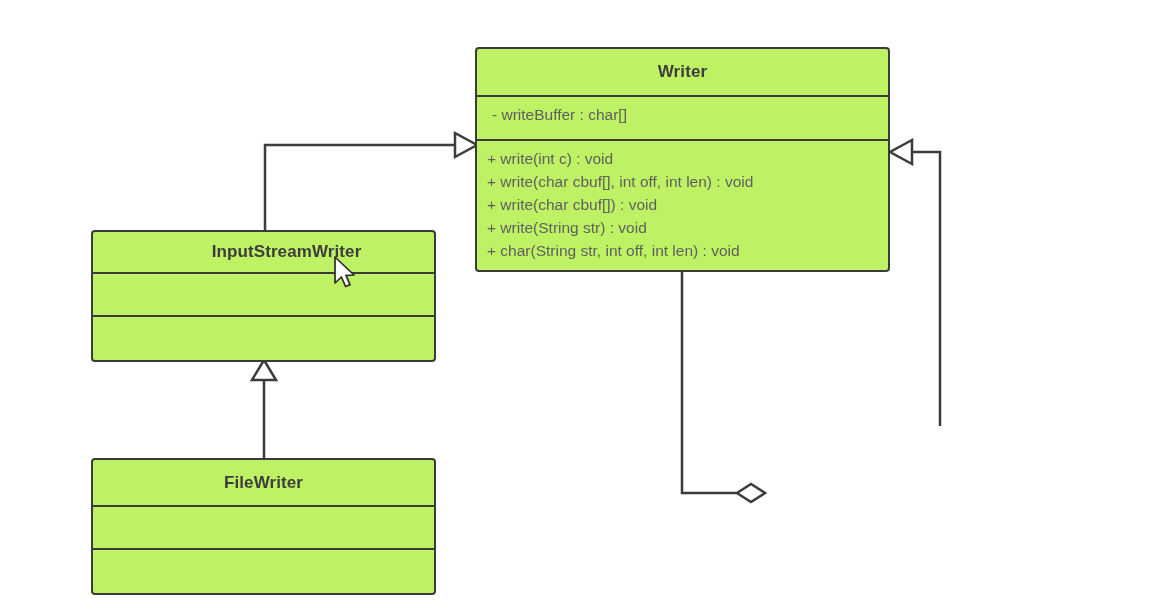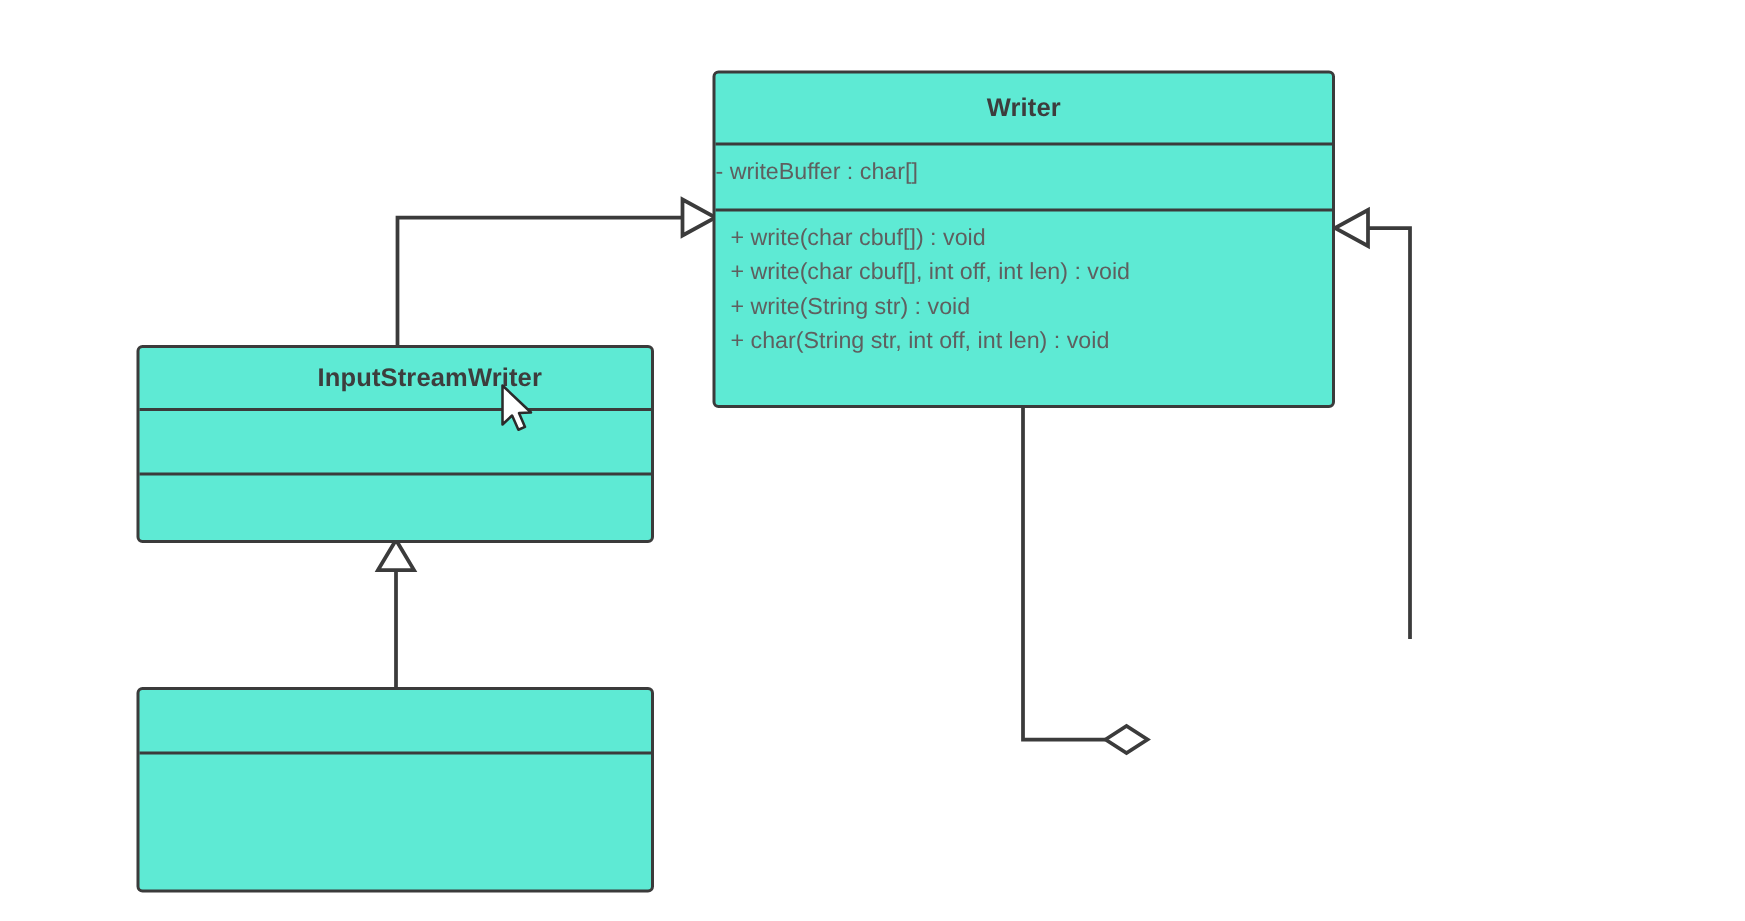--- a/index.html
+++ b/index.html
@@ -23,38 +23,38 @@
     top: 0;
     width: 1163px;
     height: 614px;
     pointer-events: none;
   }
   .uml-class {
     position: absolute;
     box-sizing: border-box;
     border: 2px solid #3b3b3b;
     border-radius: 4px;
-    background: #5eead4;
+    background: #bef264;
     display: flex;
     flex-direction: column;
     z-index: 2;
   }
   .compartment {
     box-sizing: border-box;
     overflow: hidden;
   }
   .compartment.title {
     display: flex;
     align-items: center;
     justify-content: center;
     border-bottom: 2px solid #3b3b3b;
   }
   .compartment.attrs {
     border-bottom: 2px solid #3b3b3b;
-    padding: 6px 10px 4px 0;
+    padding: 6px 10px 4px 15px;
   }
   .compartment.methods {
     padding: 6px 10px 4px 10px;
   }
   .class-name {
     font-size: 17px;
     font-weight: bold;
     color: #3d3d3d;
     letter-spacing: 0.1px;
     white-space: nowrap;
@@ -103,36 +103,40 @@
   </svg>
 
   <div class="uml-class" id="cls-writer" style="left:475px; top:47px; width:415px; height:225px;">
     <div class="compartment title" style="height:48px;">
       <span class="class-name">Writer</span>
     </div>
     <div class="compartment attrs" style="height:44px;">
       <div class="member">- writeBuffer : char[]</div>
     </div>
     <div class="compartment methods" style="flex:1;">
+      <div class="member">+ write(int c) : void</div>
+      <div class="member">+ write(char cbuf[], int off, int len) : void</div>
       <div class="member">+ write(char cbuf[]) : void</div>
-      <div class="member">+ write(char cbuf[], int off, int len) : void</div>
       <div class="member">+ write(String str) : void</div>
       <div class="member">+ char(String str, int off, int len) : void</div>
     </div>
   </div>
 
   <div class="uml-class" id="cls-isw" style="left:91px; top:230px; width:345px; height:132px;">
     <div class="compartment title" style="height:42px;padding-left:46px;">
       <span class="class-name">InputStreamWriter</span>
     </div>
     <div class="compartment attrs" style="height:43px;"></div>
     <div class="compartment methods" style="flex:1;"></div>
   </div>
 
   <div class="uml-class" id="cls-fw" style="left:91px; top:458px; width:345px; height:137px;">
+    <div class="compartment title" style="height:47px;">
+      <span class="class-name">FileWriter</span>
+    </div>
     <div class="compartment attrs" style="height:43px;"></div>
     <div class="compartment methods" style="flex:1;"></div>
   </div>
 
 
   <svg id="cursor" width="26" height="36" viewBox="0 0 26 36" style="left: 333px; top: 256px;">
     <path d="M 2 1 L 2 27 L 8.4 21 L 12.6 30.5 L 17 28.6 L 13 19.4 L 21 19 Z" fill="#ffffff" stroke="#2b2b2b" stroke-width="1.7" stroke-linejoin="round"></path>
   </svg>
 
 </div>

